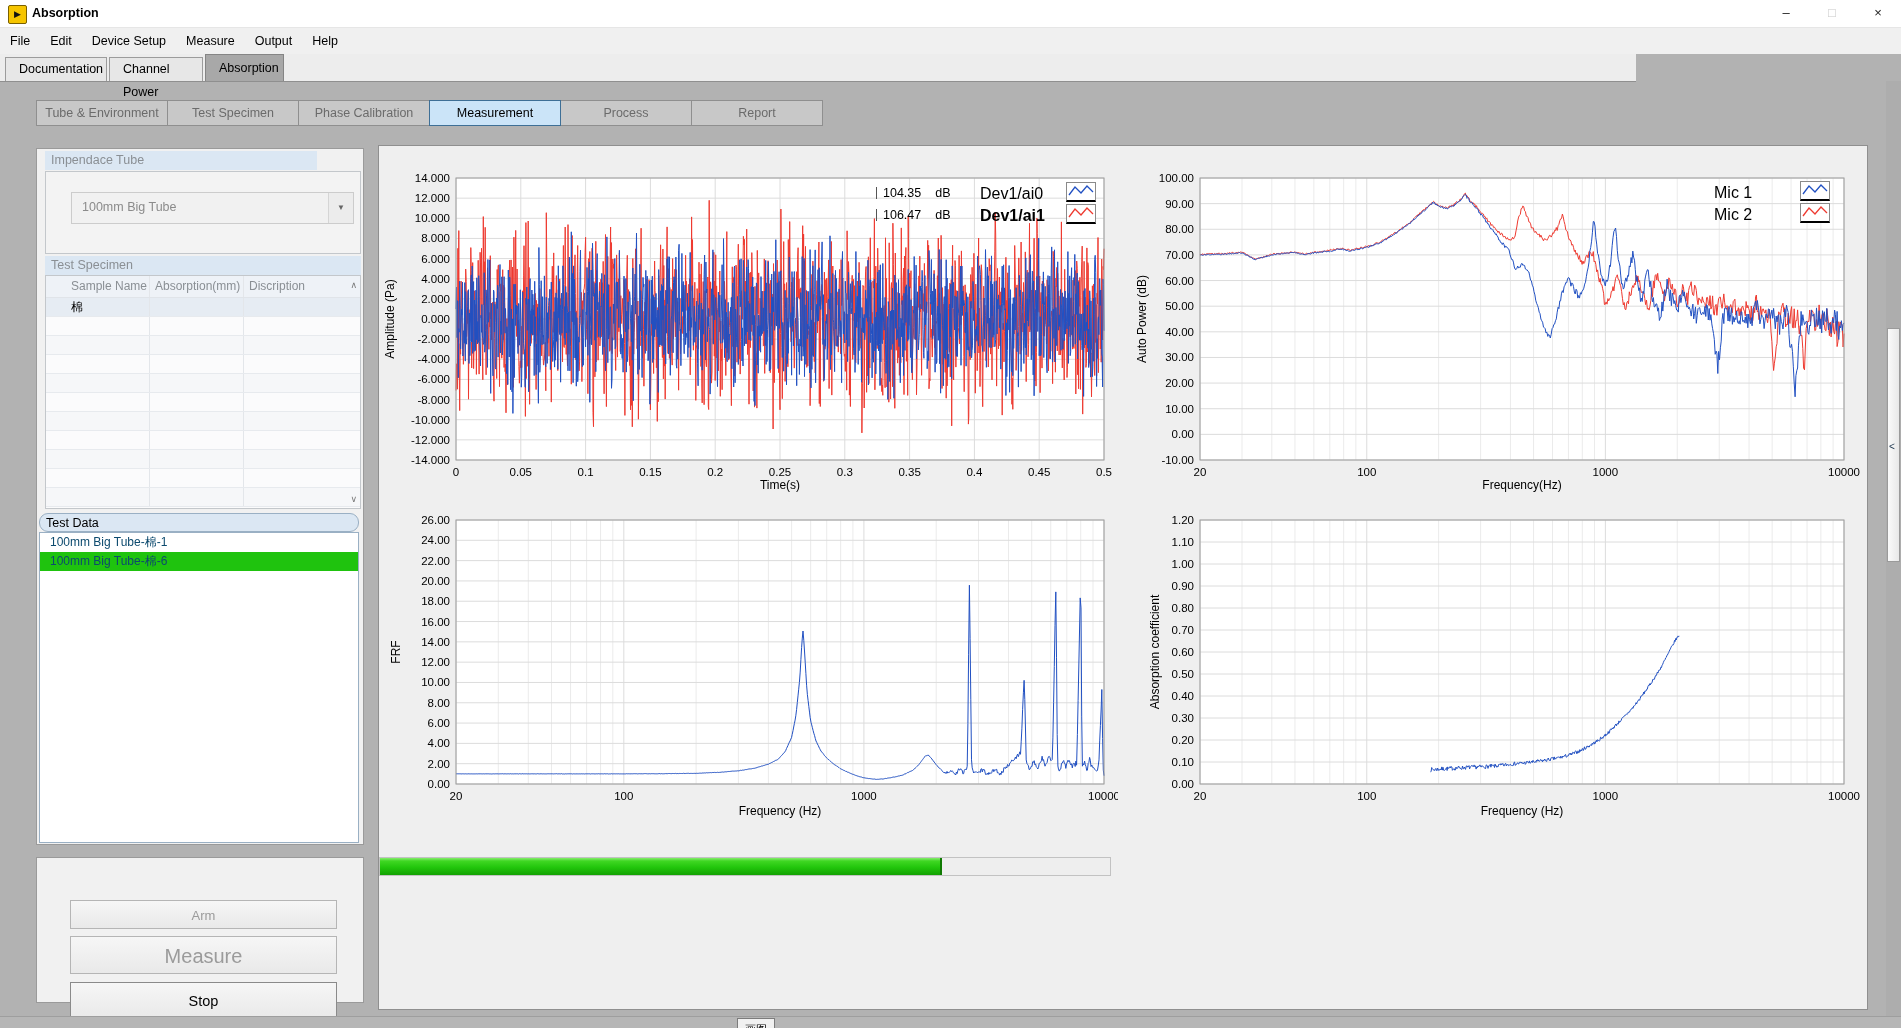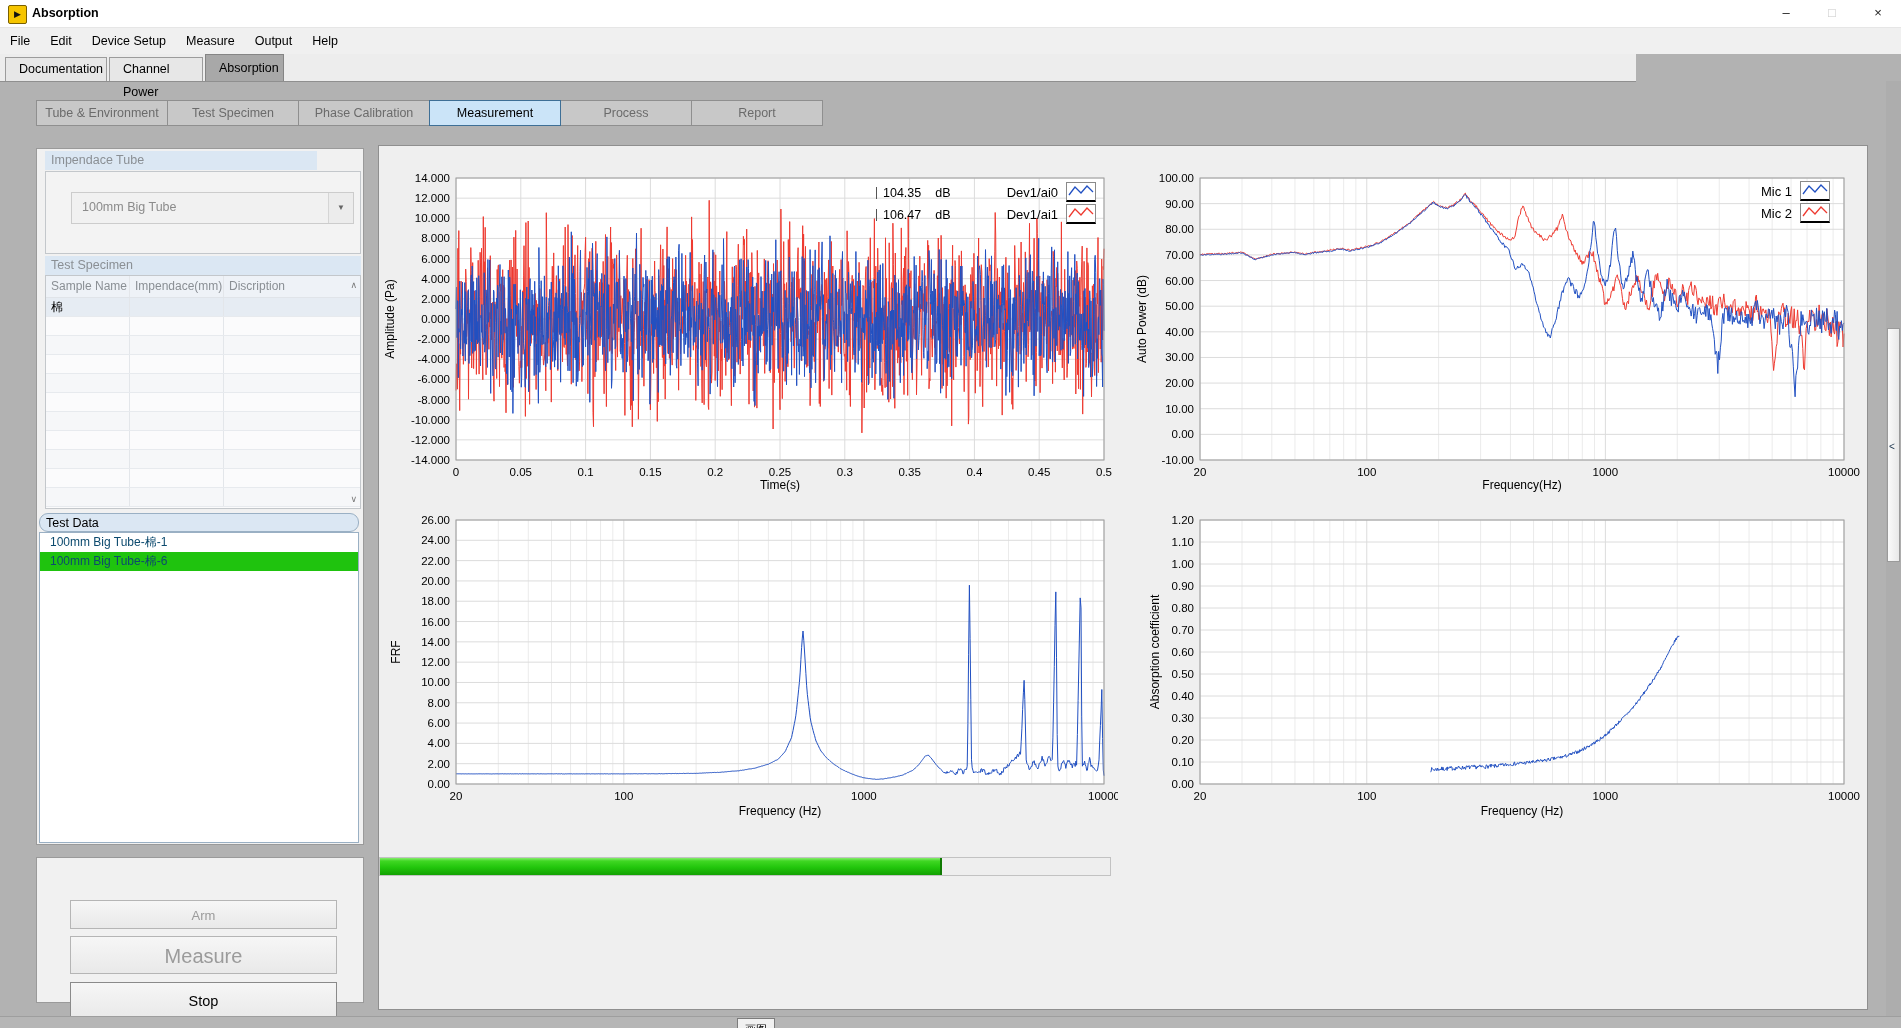--- a/index.html
+++ b/index.html
@@ -33,21 +33,21 @@
   .groupbox{position:absolute;left:8px;top:22px;width:316px;height:83px;border:1px solid #c3c7cb;background:#f3f3f3;box-sizing:border-box;}
   .dropdown{position:absolute;left:25px;top:20px;width:283px;height:32px;background:#f1f1f1;border:1px solid #cccccc;box-sizing:border-box;}
   .dropdown .val{position:absolute;left:10px;top:7px;font-size:12.5px;color:#8b8b8b;}
   .dropdown .arrow-btn{position:absolute;right:0;top:0;width:24px;height:30px;border-left:1px solid #d5d5d5;background:#ececec;text-align:center;line-height:30px;font-size:8px;color:#666;}
   
   .spec-table{position:absolute;left:8px;top:126px;width:316px;height:234px;background:#fbfbfc;border:1px solid #c3c7cb;box-sizing:border-box;overflow:hidden;}
   .spec-head{display:flex;background:#eef2f7;border-bottom:1px solid #e0e4e9;}
   .spec-head div{font-size:12px;color:#8a8f94;line-height:21px;padding-left:5px;box-sizing:border-box;}
   .spec-row{display:flex;border-bottom:1px solid #e7eaee;}
   .spec-row div{font-size:12px;color:#000;line-height:18px;padding-left:5px;box-sizing:border-box;}
-  .c1{width:84px;border-right:1px solid #e3e6ea;}
+  .c1{width:84px;border-right:1px solid #e3e6ea;margin-left:20px;}
   .c2{width:94px;border-right:1px solid #e3e6ea;}
   .c3{width:116px;}
   .spec-row.first{background:#e6ecf3;}
   .spec-row.odd{background:#f6f7f9;}
   .tbl-caret{position:absolute;right:3px;font-size:9px;color:#777;}
   
   .td-list{position:absolute;left:2px;top:383px;width:320px;height:311px;background:#ffffff;border:1px solid #9ab0c4;box-sizing:border-box;}
   .td-item{height:19px;line-height:19px;font-size:12px;color:#0c4a6e;padding-left:10px;}
   .td-item.selected{background:#1fc30e;}
   
@@ -63,21 +63,21 @@
   .rail-chevron{position:absolute;left:1889px;top:441px;font-size:10px;color:#223a52;}
   
   .bottom-strip{position:absolute;left:0;top:1016px;width:1901px;height:12px;background:#b6b6b6;border-top:1px solid #9e9e9e;}
   .bottom-tab{position:absolute;left:737px;top:1018px;width:40px;height:10px;overflow:hidden;}
   .bottom-tab .inner{width:38px;height:22px;background:#f1f1f1;border:1px solid #7c7c7c;font-size:11px;text-align:center;line-height:20px;color:#000;box-sizing:border-box;}
   
   .chart-svg{position:absolute;}
   .readout{position:absolute;font-size:12.5px;color:#000;}
   .readout .mark{display:inline-block;width:1px;height:12px;background:#555;margin-right:6px;vertical-align:-2px;}
   .readout .unit{margin-left:14px;}
-  .legend-label{position:absolute;font-size:13px;color:#000;text-align:right;}
+  .legend-label{position:absolute;font-size:16px;color:#000;}
   .legend-icon{position:absolute;width:30px;height:20px;background:#fff;border:1px solid #8a8a8a;border-bottom:2px solid #000;box-sizing:border-box;}
 </style>
 </head>
 <body>
 
 <div id="app">
 
   <div class="titlebar">
     <div class="app-icon">▶</div>
     <span class="win-title">Absorption</span>
@@ -119,21 +119,21 @@
         <span class="val">100mm Big Tube</span>
         <span class="arrow-btn">▼</span>
       </div>
     </div>
     <div class="blue-header hdr-gray" style="left:8px;top:107px;width:316px;height:19px;">Test Specimen</div>
     <div class="spec-table" id="spec-table">
       <span class="tbl-caret" style="top:4px;">∧</span>
       <span class="tbl-caret" style="bottom:4px;">∨</span>
     <div class="spec-head">
           <div class="c1">Sample Name</div>
-          <div class="c2">Impendace(mm)</div>
+          <div class="c2">Absorption(mm)</div>
           <div class="c3">Discription</div>
         </div>
         <div class="spec-row first">
           <div class="c1">棉</div>
           <div class="c2"></div>
           <div class="c3"></div>
         </div>
         <div class="spec-row">
           <div class="c1">&nbsp;</div>
           <div class="c2">&nbsp;</div>
@@ -488,21 +488,21 @@
         <text x="397" y="307" text-anchor="middle" font-size="12px">Frequency (Hz)</text>
         <text x="34" y="144" text-anchor="middle" font-size="12px" transform="rotate(-90 34 144)">Absorption coefficient</text>
       </g>
     </svg>
     <div class="readout" style="left: 876px; top: 186px;"><span class="mark"></span><span>104.35</span><span class="unit">dB</span></div>
     <div class="readout" style="left: 876px; top: 208px;"><span class="mark"></span><span>106.47</span><span class="unit">dB</span></div>
     <div class="legend-label" style="left: 980px; top: 185px; width: 78px;">Dev1/ai0</div>
     <div class="legend-icon" style="left: 1066px; top: 182px;"><svg width="28" height="16" viewBox="0 0 28 16">
         <polyline points="2,12 8,4 14,10 20,3 26,9" fill="none" stroke="#2150c2" stroke-width="1.3"></polyline>
       </svg></div>
-    <div class="legend-label" style="left: 980px; top: 207px; width: 78px;">Dev1/ai1</div>
+    <div class="legend-label" style="left: 980px; top: 207px; width: 78px; font-weight: bold;">Dev1/ai1</div>
     <div class="legend-icon" style="left: 1066px; top: 204px;"><svg width="28" height="16" viewBox="0 0 28 16">
         <polyline points="2,12 8,4 14,10 20,3 26,9" fill="none" stroke="#ee3a30" stroke-width="1.3"></polyline>
       </svg></div>
     <div class="legend-label" style="left: 1714px; top: 184px; width: 78px;">Mic 1</div>
     <div class="legend-icon" style="left: 1800px; top: 181px;"><svg width="28" height="16" viewBox="0 0 28 16">
         <polyline points="2,12 8,4 14,10 20,3 26,9" fill="none" stroke="#2150c2" stroke-width="1.3"></polyline>
       </svg></div>
     <div class="legend-label" style="left: 1714px; top: 206px; width: 78px;">Mic 2</div>
     <div class="legend-icon" style="left: 1800px; top: 203px;"><svg width="28" height="16" viewBox="0 0 28 16">
         <polyline points="2,12 8,4 14,10 20,3 26,9" fill="none" stroke="#ee3a30" stroke-width="1.3"></polyline>

